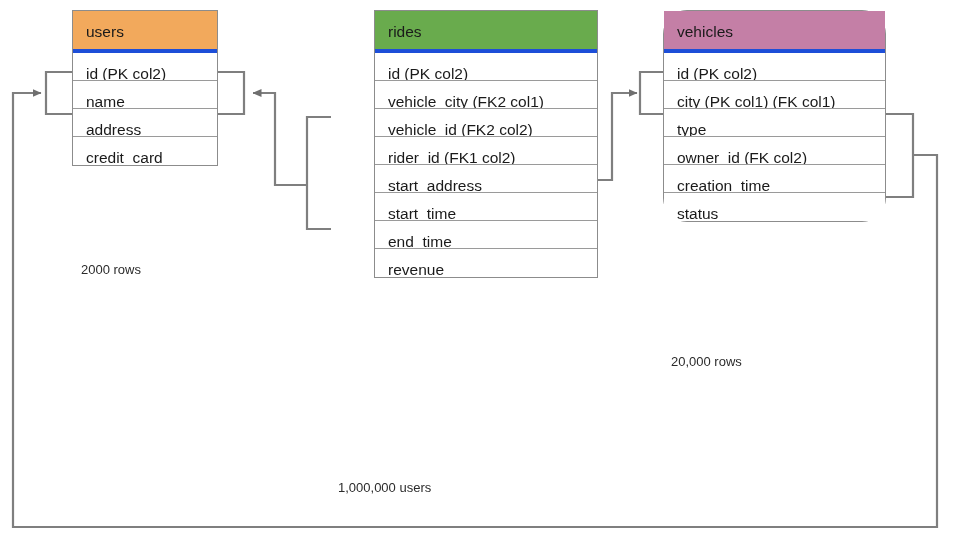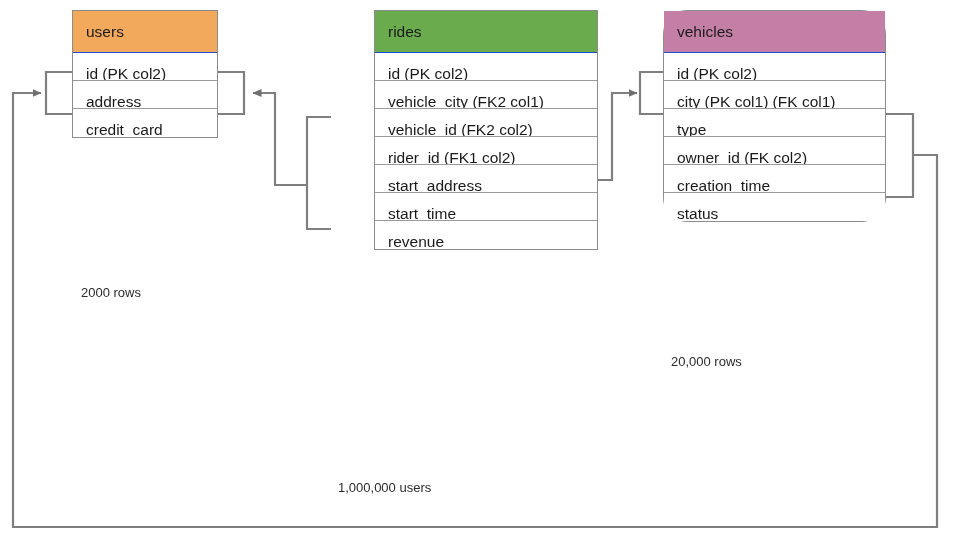--- a/index.html
+++ b/index.html
@@ -34,21 +34,21 @@
     border: 1px solid #8c8c8c;
     background: #ffffff;
   }
   .entity-header {
     box-sizing: border-box;
     height: 42px;
     line-height: 42px;
     padding: 0 0 0 13px;
     font-size: 15.5px;
     color: #1a1a1a;
-    border-bottom: 1px solid #1d4ed8;
+    border-bottom: 4px solid #1d4ed8;
     white-space: nowrap;
     overflow: hidden;
   }
   .entity-row {
     box-sizing: border-box;
     height: 28px;
     line-height: 42px;
     padding: 0 0 2px 13px;
     font-size: 15.5px;
     color: #1a1a1a;
@@ -97,33 +97,35 @@
 
       <path d="M886,114 L913,114 L913,197 L886,197"></path>
 
       <path d="M913,155 L937,155 L937,527 L13,527 L13,93 L41,93" marker-end="url(#arrowhead)"></path>
     </g>
   </svg>
 
   <div class="entity-table" style="left:72px; top:10px; width:146px;">
     <div class="entity-header" style="background:#f2a95c;">users</div>
     <div class="entity-row">id (PK col2)</div>
+    <div class="entity-row">name</div>
     <div class="entity-row">address</div>
     <div class="entity-row">credit_card</div>
   </div>
-  <div class="row-count-label" style="left:81px; top:285px;">2000 rows</div>
+  <div class="row-count-label" style="left:81px; top:262px;">2000 rows</div>
 
   <div class="entity-table" style="left:330px; top:10px; width:224px;margin-left:44px;">
     <div class="entity-header" style="background:#69ab4d;">rides</div>
     <div class="entity-row">id (PK col2)</div>
     <div class="entity-row">vehicle_city (FK2 col1)</div>
     <div class="entity-row">vehicle_id (FK2 col2)</div>
     <div class="entity-row">rider_id (FK1 col2)</div>
     <div class="entity-row">start_address</div>
     <div class="entity-row">start_time</div>
+    <div class="entity-row">end_time</div>
     <div class="entity-row">revenue</div>
   </div>
   <div class="row-count-label" style="left:338px; top:480px;">1,000,000 users</div>
 
   <div class="entity-table" style="left:663px; top:10px; width:223px;border-radius:24px;">
     <div class="entity-header" style="background:#c47fa6;">vehicles</div>
     <div class="entity-row">id (PK col2)</div>
     <div class="entity-row">city (PK col1) (FK col1)</div>
     <div class="entity-row">type</div>
     <div class="entity-row">owner_id (FK col2)</div>

